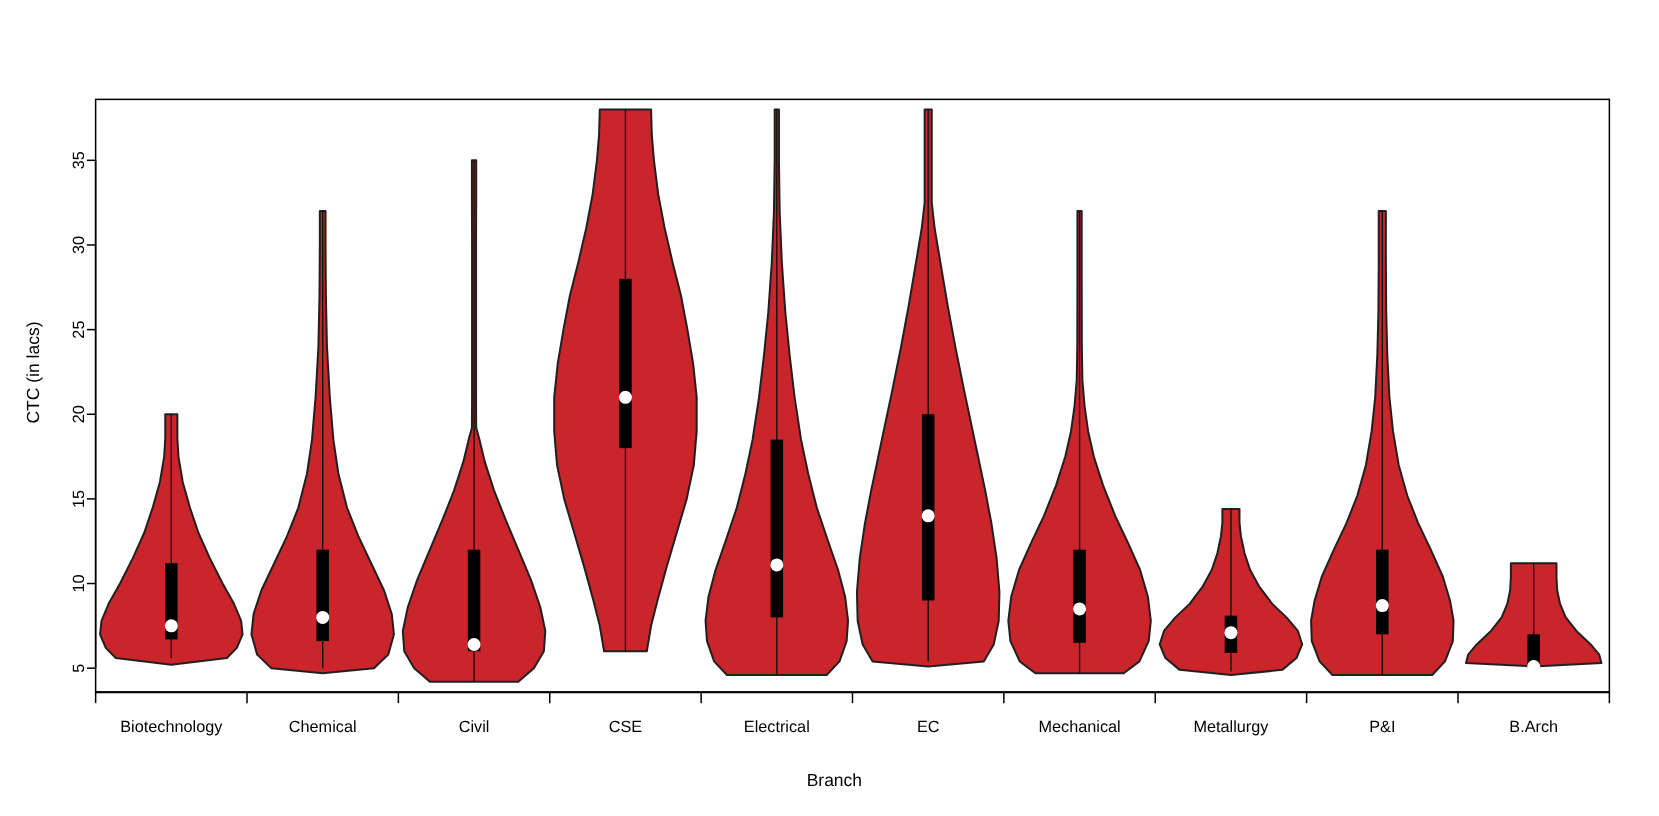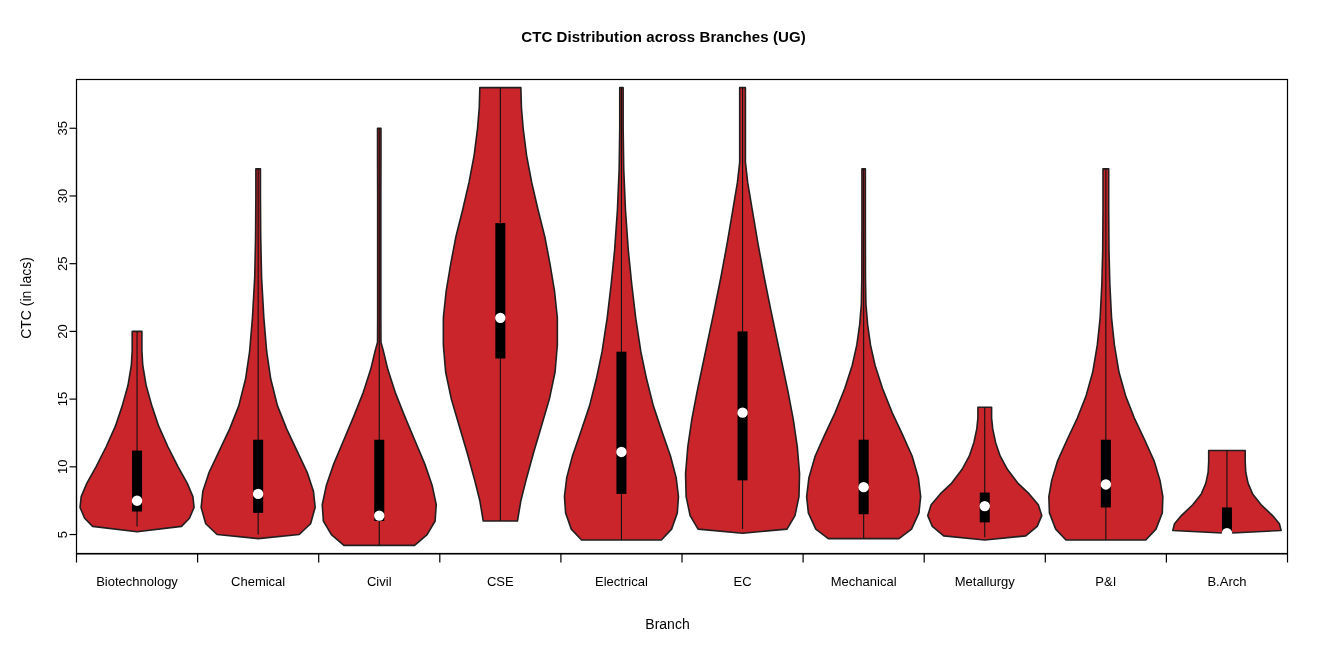--- a/index.html
+++ b/index.html
@@ -20,21 +20,20 @@
   }
   #plot-svg{position:absolute;left:0;top:0;}
   .tick-label{font-size:13px;font-family:"Liberation Sans",sans-serif;fill:#000;}
   .xtick-label{font-size:13px;font-family:"Liberation Sans",sans-serif;fill:#000;}
 </style>
 </head>
 <body>
 
 <div id="root">
 
-  <div id="chart-title">CTC Distribution across Branches (UG)</div>
 
   <div id="ylabel">CTC (in lacs)</div>
 
   <div id="xlabel">Branch</div>
 
   <svg id="plot-svg" width="1327" height="653">
       <rect x="76.5" y="79.5" width="1211" height="474" fill="#FFFFFF" stroke="#000000" stroke-width="1.2"></rect>
       <g>
         <line x1="69.5" y1="534.54" x2="76.5" y2="534.54" stroke="#000000" stroke-width="1.2"></line>
         <text x="62.5" y="534.54" text-anchor="middle" dominant-baseline="central" class="tick-label" transform="rotate(-90 62.5 534.54)">5</text>

